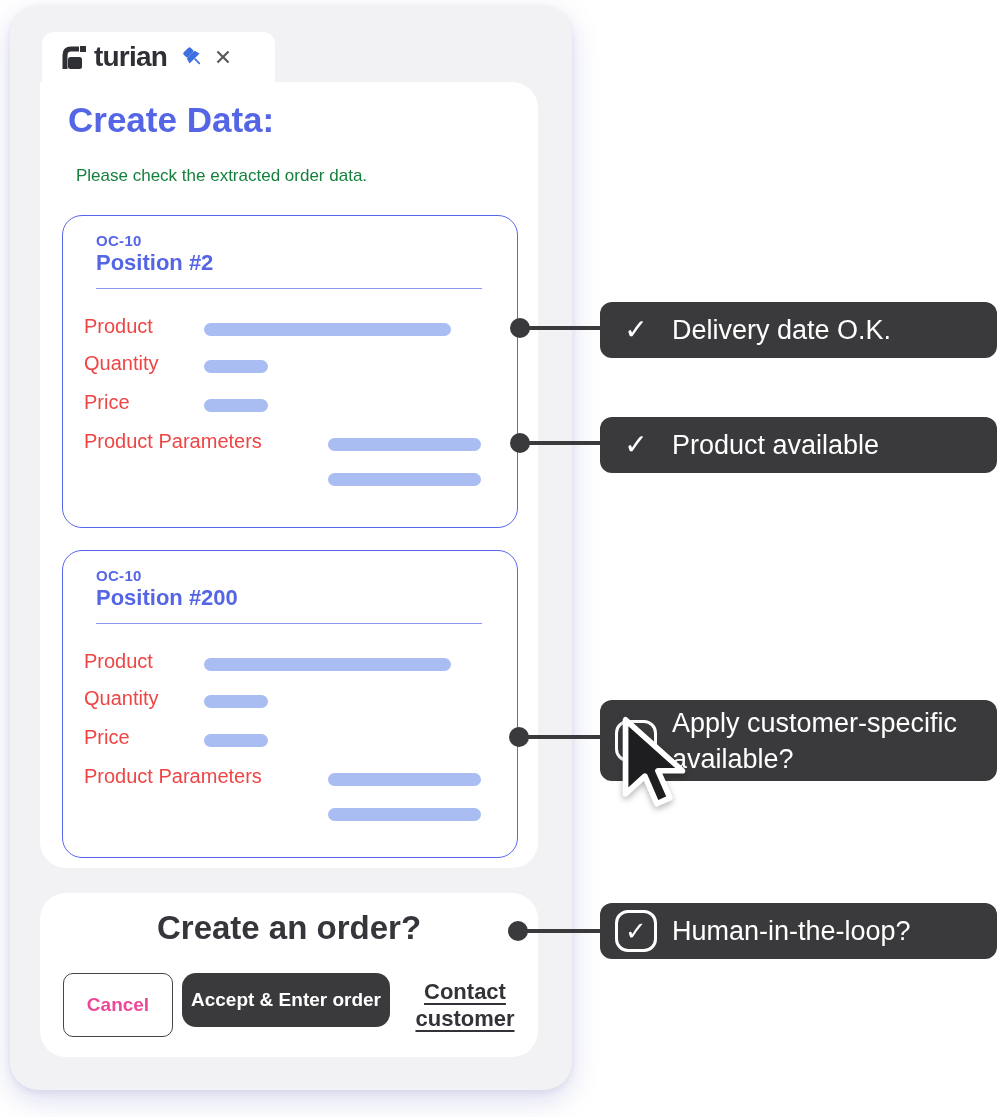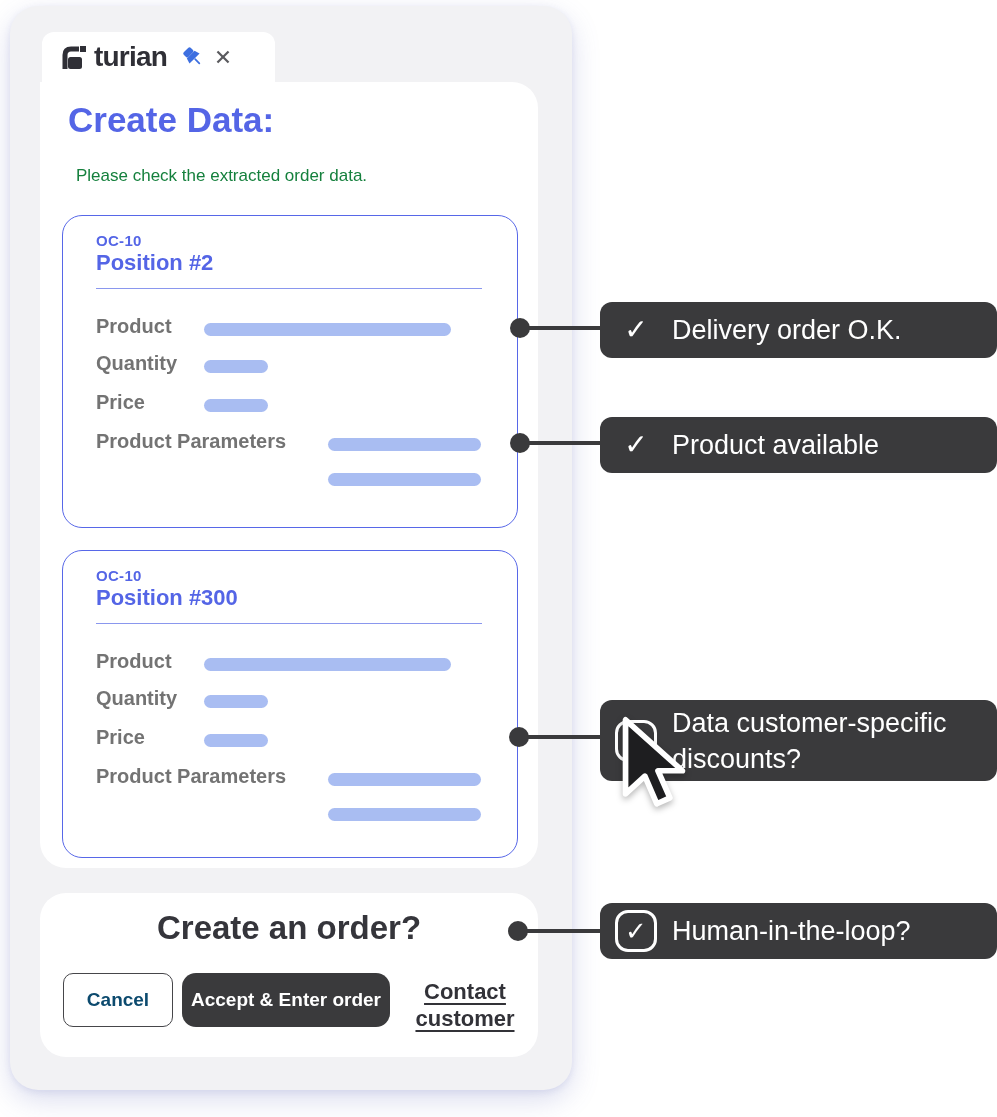--- a/index.html
+++ b/index.html
@@ -22,36 +22,36 @@
                background:#ffffff; border-radius:0 26px 26px 26px; }
   .title { position:absolute; left:28px; top:18px; font-size:35px; font-weight:800; color:#5465e6; }
   .subtitle { position:absolute; left:36px; top:72px; font-size:17px; font-weight:500; color:#15803d;margin-top:12px; }
 
   .pos-card { position:absolute; left:22px; width:456px; border:1.6px solid #5767e8; border-radius:20px; background:#ffffff; }
   .card1 { top:133px; height:313px; }
   .card2 { top:468px; height:308px; }
   .code { position:absolute; left:33px; top:16px; font-size:15px; font-weight:800; color:#5465e6; letter-spacing:.3px; }
   .pos-title { position:absolute; left:33px; top:34px; font-size:22px; font-weight:800; color:#5465e6; }
   .rule { position:absolute; left:33px; right:35px; top:72px; height:1px; background:#8a97ee; }
-  .field-label { position:absolute; left:33px; font-size:20px; font-weight:700; color:#737373; white-space:nowrap; }
+  .field-label { position:absolute; left:21px; font-size:20px; font-weight:400; color:#ef4444; white-space:nowrap; }
   .pill { position:absolute; height:13px; border-radius:7px; background:#a9bdf2; }
   .fl1{top:99px}  .p1{top:107px;left:141px;width:247px}
   .fl2{top:136px} .p2{top:144px;left:141px;width:64px}
   .fl3{top:175px} .p3{top:183px;left:141px;width:64px}
   .fl4{top:214px} .p4{top:222px;left:265px;width:153px}
                   .p5{top:257px;left:265px;width:153px}
 
   
   .bottom-card { position:absolute; left:40px; top:893px; width:498px; height:164px;
                  background:#ffffff; border-radius:26px; }
   .question { position:absolute; left:0; top:16px; width:100%; text-align:center;
               font-size:33px; font-weight:700; color:#35353b; }
-  .btn-cancel { position:absolute; left:23px; top:80px; width:110px; height:54px;
+  .btn-cancel { position:absolute; left:23px; top:80px; width:110px; height:64px;
                 background:#ffffff; border:1.6px solid #46464a; border-radius:10px;
-                font-family:"Liberation Sans",sans-serif; font-size:19px; font-weight:700; color:#0c4a6e; cursor:pointer; }
+                font-family:"Liberation Sans",sans-serif; font-size:19px; font-weight:700; color:#ec4899; cursor:pointer; }
   .btn-accept { position:absolute; left:142px; top:80px; width:208px; height:54px;
                 background:#3a3a3c; border:none; border-radius:14px;
                 font-family:"Liberation Sans",sans-serif; font-size:19px; font-weight:700; color:#ffffff; cursor:pointer; }
   .link-contact { position:absolute; left:370px; top:85px; width:110px; text-align:center;
                   font-size:22px; font-weight:700; color:#323238; line-height:27px;
                   text-decoration:underline; text-underline-offset:4px; cursor:pointer; }
 
   
   .dot  { position:absolute; width:20px; height:20px; border-radius:50%; background:#3a3a3c; }
   .cline{ position:absolute; height:4px; background:#3a3a3c; }
@@ -117,21 +117,21 @@
     <div class="pill p2"></div>
     <div class="field-label fl3">Price</div>
     <div class="pill p3"></div>
     <div class="field-label fl4">Product Parameters</div>
     <div class="pill p4"></div>
     <div class="pill p5"></div>
   </div>
 
   <div class="pos-card card2">
     <div class="code">OC-10</div>
-    <div class="pos-title">Position #300</div>
+    <div class="pos-title">Position #200</div>
     <div class="rule"></div>
     <div class="field-label fl1">Product</div>
     <div class="pill p1"></div>
     <div class="field-label fl2">Quantity</div>
     <div class="pill p2"></div>
     <div class="field-label fl3">Price</div>
     <div class="pill p3"></div>
     <div class="field-label fl4">Product Parameters</div>
     <div class="pill p4"></div>
     <div class="pill p5"></div>
@@ -151,33 +151,33 @@
 <div class="cline l2"></div>
 <div class="dot d3"></div>
 <div class="cline l3"></div>
 <div class="dot d4"></div>
 <div class="cline l4"></div>
 
 <div class="callout co1">
   <span class="co-icon">
       <span class="co-check">✓</span>
     </span>
-  <span class="co-text">Delivery order O.K.</span>
+  <span class="co-text">Delivery date O.K.</span>
 </div>
 <div class="callout co2">
   <span class="co-icon">
       <span class="co-check">✓</span>
     </span>
   <span class="co-text">Product available</span>
 </div>
 <div class="callout co3">
   <span class="co-icon">
       <span class="co-box"></span>
     </span>
-  <span class="co-text">Data customer-specific discounts?</span>
+  <span class="co-text">Apply customer-specific available?</span>
 </div>
 <div class="callout co4">
   <span class="co-icon">
       <span class="co-box">✓</span>
     </span>
   <span class="co-text">Human-in-the-loop?</span>
 </div>
 
 <svg class="cursor" width="74" height="97" viewBox="0 0 26 34">
   <path d="M3 2 L3 28 L9.8 21.8 L14 31.5 L18.6 29.4 L14.4 19.9 L23 19.9 Z" fill="#1e1e20" stroke="#ffffff" stroke-width="2" stroke-linejoin="round"></path>

